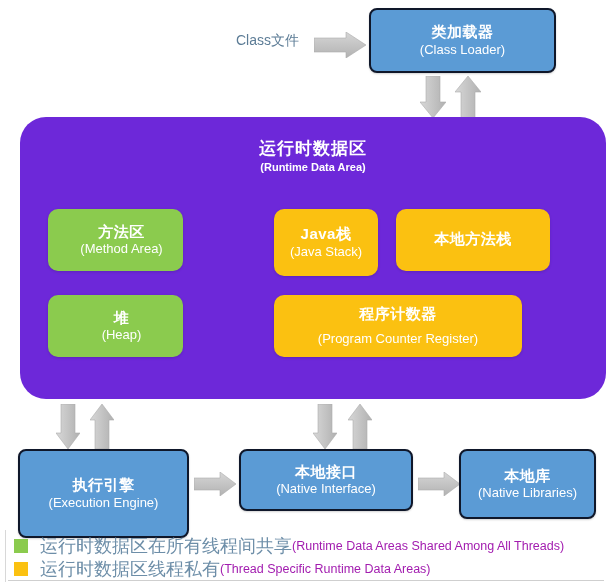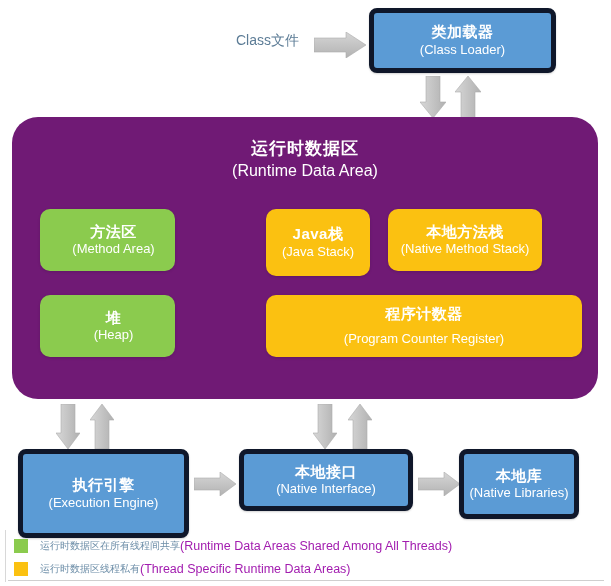--- a/index.html
+++ b/index.html
@@ -37,63 +37,63 @@
     letter-spacing: 0.5px;
     margin-bottom: 2px;
   }
   .box .en {
     font-size: 13px;
     font-weight: 400;
   }
 
   .blue {
     background: #5b9bd5;
-    border: 5px solid #0f172a;
+    border: 2px solid #0f172a;
     box-shadow: 0 1px 2px rgba(0,0,0,0.18);
   }
   .green {
     background: #8bcb4e;
     border-radius: 10px;
     box-shadow: 0 1px 3px rgba(0,0,0,0.14);
     padding-left: 12px;
   }
   .orange {
     background: #fbc111;
     border-radius: 10px;
     box-shadow: 0 1px 3px rgba(0,0,0,0.14);
   }
 
   
   #runtime-area {
     position: absolute;
-    left: 12px;
+    left: 20px;
     top: 117px;
     width: 586px;
     height: 282px;
-    background: #701a75;
+    background: #6d28d9;
     border-radius: 26px;
     box-sizing: border-box;
   }
   #runtime-title {
     position: absolute;
     left: 0;
     right: 0;
     top: 22px;
     text-align: center;
     color: #ffffff;
     line-height: 1.2;
   }
   #runtime-title .cn {
     font-size: 17px;
     font-weight: 700;
     letter-spacing: 1px;
   }
   #runtime-title .en {
-    font-size: 16px;
-    font-weight: 400;
+    font-size: 11px;
+    font-weight: 700;
     margin-top: 2px;
   }
 
   
   #class-file-label {
     position: absolute;
     left: 236px;
     top: 32px;
     font-size: 14px;
     color: #5c7c96;
@@ -119,21 +119,21 @@
     height: 20px;
     margin-bottom: 3px;
   }
   .legend-swatch {
     width: 14px;
     height: 14px;
     flex: 0 0 14px;
     margin-right: 12px;
   }
   .legend-cn {
-    font-size: 10px;
+    font-size: 18px;
     color: #6d8ea8;
     white-space: nowrap;
   }
   .legend-en {
     font-size: 12.5px;
     color: #a21caf;
     white-space: nowrap;
   }
   #bottom-rule {
     position: absolute;
@@ -210,29 +210,28 @@
       <div class="en">(Method Area)</div>
     </div>
 
     <div class="box orange" style="left:254px; top:92px; width:104px; height:67px;">
       <div class="cn">Java栈</div>
       <div class="en">(Java Stack)</div>
     </div>
 
     <div class="box orange" style="left:376px; top:92px; width:154px; height:62px;">
       <div class="cn">本地方法栈</div>
-      <div class="en">(Native Method Stack)</div>
     </div>
 
     <div class="box green" style="left:28px; top:178px; width:135px; height:62px;">
       <div class="cn">堆</div>
       <div class="en">(Heap)</div>
     </div>
 
-    <div class="box orange" style="left:254px; top:178px; width:316px; height:62px;gap:8px;">
+    <div class="box orange" style="left:254px; top:178px; width:248px; height:62px;gap:8px;">
       <div class="cn">程序计数器</div>
       <div class="en">(Program Counter Register)</div>
     </div>
   </div>
 
   <div class="arrow" style="left:56px; top:404px;">
     <svg width="24" height="45" viewBox="0 0 24 45">
       <defs>
         <linearGradient id="ag4" x1="0" y1="0" x2="1" y2="0">
           <stop offset="0%" stop-color="#d8d8d8"></stop>
@@ -304,21 +303,21 @@
       <defs>
         <linearGradient id="ag9" x1="0" y1="0" x2="0" y2="1">
           <stop offset="0%" stop-color="#d6d6d6"></stop>
           <stop offset="100%" stop-color="#b2b2b2"></stop>
         </linearGradient>
       </defs>
       <polygon points="0,6 26,6 26,0 42,12 26,24 26,18 0,18" fill="url(#ag9)" stroke="#ababab" stroke-width="0.6"></polygon>
     </svg>
   </div>
 
-  <div class="box blue" style="left:459px; top:449px; width:120px; height:70px;">
+  <div class="box blue" style="left:459px; top:449px; width:137px; height:70px;">
     <div class="cn">本地库</div>
     <div class="en">(Native Libraries)</div>
   </div>
 
   <div id="left-rule"></div>
   <div id="legend">
     <div class="legend-row">
       <div class="legend-swatch" style="background:#8bcb4e;"></div>
       <span class="legend-cn">运行时数据区在所有线程间共享</span>
       <span class="legend-en">(Runtime Data Areas Shared Among All Threads)</span>

